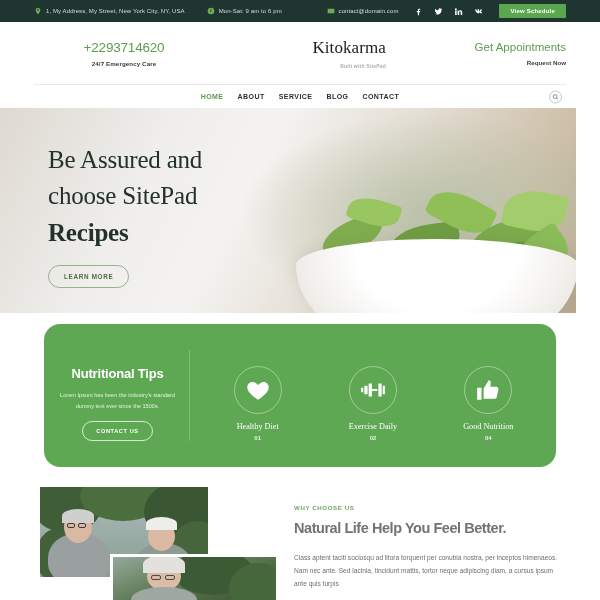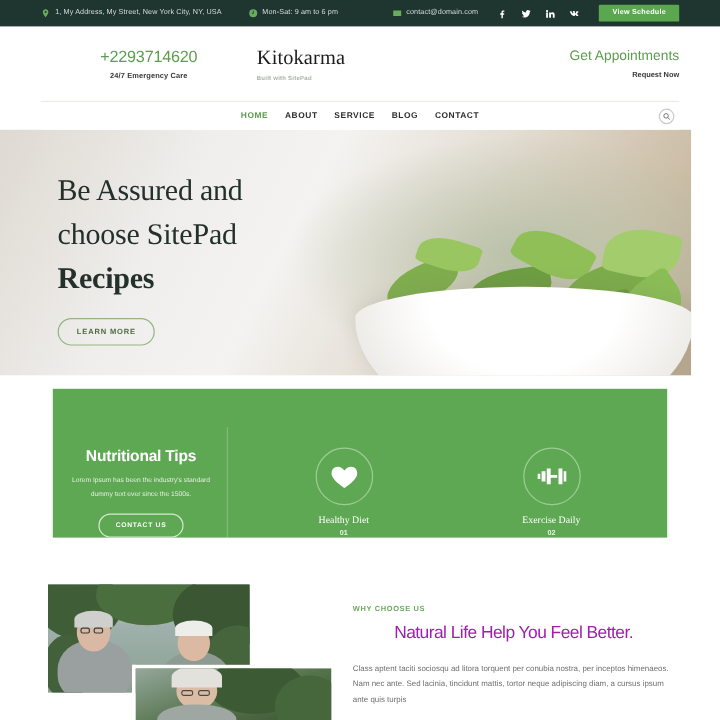--- a/index.html
+++ b/index.html
@@ -30,21 +30,21 @@
     background: #5aa74f; color: #fff; font-size: 6px; font-weight: 700;
     padding: 4px 11px; border-radius: 1px; letter-spacing: .2px; white-space: nowrap;
     border: none; cursor: pointer; font-family: inherit;
   }
 
   
   .header { height: 62px; background: #fff; display: flex; align-items: center; padding: 0 34px; position: relative; z-index: 15;}
   .hdr-left { width: 180px; text-align: center; }
   .hdr-phone { color: #5c9c4f; font-size: 13.5px; font-weight: 400; letter-spacing: -.2px; }
   .hdr-sub { color: #3a3a3a; font-size: 6.2px; font-weight: 700; margin-top: 5px; letter-spacing: .1px;}
-  .hdr-mid { flex: 1; text-align: left; }
+  .hdr-mid { flex: 1; text-align: right; }
   .brand { font-family: "Liberation Serif", serif; font-size: 17px; color: #1c1c1c; letter-spacing: .1px; }
   .brand-sub { font-size: 5px; color: #a9b3a6; margin-top: 5px; letter-spacing:.2px; font-weight:600;}
   .hdr-right { width: 180px; text-align: right; }
   .hdr-appt { color: #5c9c4f; font-size: 11.5px; }
   .hdr-req { color: #3a3a3a; font-size: 6.2px; font-weight: 700; margin-top: 6px; }
 
   
   .navbar {
     height: 24px; border-top: 1px solid #eceae6; margin: 0 34px;
     display: flex; align-items: center; justify-content: center;
@@ -88,22 +88,22 @@
   .hero-h1 { font-family: "Liberation Serif", serif; font-size: 25px; line-height: 1.45; color: #24302b; letter-spacing: -.2px;}
   .hero-h1 .bold { font-weight: 700; }
   .hero-btn {
     margin-top: 14px; display: inline-block; border: 1px solid #93b585; color: #4a6b3f;
     font-size: 6.3px; font-weight: 700; letter-spacing: .7px; padding: 7px 15px;
     border-radius: 20px; background: transparent; cursor: pointer; font-family: inherit;
   }
 
   
   .green-panel {
-    position: absolute; left: 44px; top: 324px; width: 512px; height: 124px;
-    background: #5fa853; border-radius: 0; display: flex; align-items: flex-end;
+    position: absolute; left: 44px; top: 324px; width: 512px; height: 143px;
+    background: #5fa853; border-radius: 16px; display: flex; align-items: center;
     z-index: 8;
   }
   .gp-left {
     width: 146px; padding: 16px 14px 0 16px; text-align: center;
     border-right: 1px solid rgba(255,255,255,.22);
     display:flex; flex-direction: column; align-items: center;
   }
   .gp-title { font-family: "Liberation Sans", sans-serif; font-weight: 700; color: #fff; font-size: 13px; letter-spacing: -.2px;}
   .gp-text { color: #e4f0e0; font-size: 5.6px; line-height: 1.95; margin-top: 9px; }
   .gp-btn {
@@ -132,21 +132,21 @@
     position: absolute; left: 70px; top: 68px; width: 166px; height: 48px; overflow:hidden;
     background: linear-gradient(150deg,#6d8a68 0%,#4f7049 45%,#3b5c38 100%);
     border-top: 3px solid #fff; border-left: 3px solid #fff;
   }
   .sky { position:absolute; inset:0; background: linear-gradient(180deg,#b9c4c4 0%, #9fb0ac 40%, #8aa08f 100%); }
   .foliage { position:absolute; border-radius: 50%; }
   .person { position:absolute; border-radius: 48% 48% 42% 42%; }
   .head { position:absolute; border-radius: 50%; }
   .why-text { position: absolute; left: 294px; top: 18px; width: 268px; }
   .why-eyebrow { color: #6aab5e; font-size: 6.2px; font-weight: 700; letter-spacing: .55px; }
-  .why-h2 { color: #a21caf; font-size: 14.5px; font-weight: 400; margin-top: 9px; letter-spacing: -.45px; text-align: center;}
+  .why-h2 { color: #737373; font-size: 14.5px; font-weight: 700; margin-top: 9px; letter-spacing: -.45px;}
   .why-p { color: #6f6f6f; font-size: 6.6px; line-height: 2.0; margin-top: 15px; }
 </style>
 </head>
 <body>
 
 <div class="page">
 
   <div class="topbar">
     <div class="tb-item">
       <span class="tb-ico">
@@ -288,20 +288,29 @@
         <div class="feat-circle">
           <svg viewBox="0 0 24 24">
               <path d="M1 10h2v4H1zm3-2h3v8H4zm4 3h8v2H8zm0-5h3v12H8zm9 0h3v12h-3zm4 2h2v8h-2z"></path>
             </svg>
         </div>
         <div class="feat-label">Exercise Daily</div>
         <div class="feat-num">02</div>
       </div>
 
 
+      <div class="feat">
+        <div class="feat-circle">
+          <svg viewBox="0 0 24 24">
+              <path d="M2 10h4v11H2zM8 10.5 12.6 3c1.3 0 2.2 1.1 2 2.4L14.2 9h5.3c1.4 0 2.4 1.3 2.1 2.6l-1.6 7A2.2 2.2 0 0 1 17.8 20H8z"></path>
+            </svg>
+        </div>
+        <div class="feat-label">Good Nutrition</div>
+        <div class="feat-num">04</div>
+      </div>
     </div>
   </div>
 
   <div class="why">
     <div class="why-imgs">
       <div class="img-a">
         <div class="sky"></div>
         <div class="foliage" style="left:-8px;  top:-10px; width:70px;  height:56px; background:#3f5e38;"></div>
         <div class="foliage" style="left:40px;  top:-16px; width:86px;  height:50px; background:#4b6e3f;"></div>
         <div class="foliage" style="left:104px; top:-6px;  width:80px;  height:62px; background:#3a5633;"></div>

